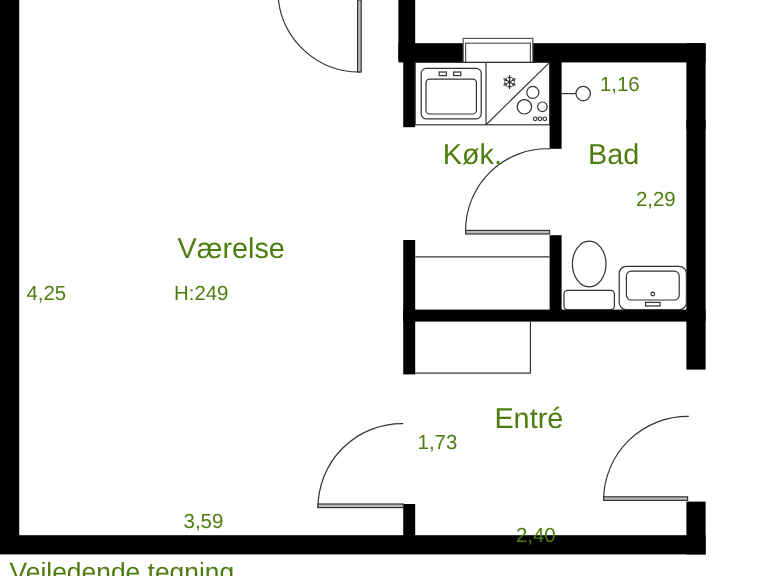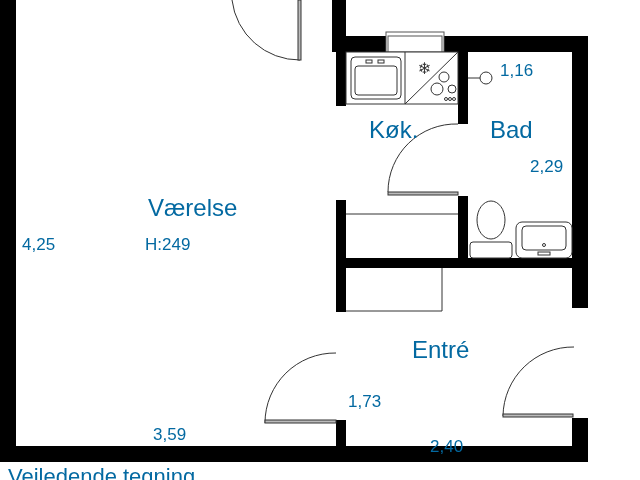--- a/index.html
+++ b/index.html
@@ -1,18 +1,18 @@
 <!DOCTYPE html>
 <html><head>
 <meta charset="utf-8">
 <style>
   html, body { margin:0; padding:0; background:#fff; }
   body { width:640px; height:480px; overflow:hidden; position:relative; font-family:"Liberation Sans", sans-serif; }
   svg { position:absolute; left:0; top:0; }
-  .lbl { position:absolute; color:#0369a1; white-space:nowrap; line-height:1; }
+  .lbl { position:absolute; color:#4d7c0f; white-space:nowrap; line-height:1; }
   .room { font-size:24px; }
   .dim { font-size:17px; }
   .caption { font-size:22px; top:466px; left:8px; }
 </style>
 </head>
 <body>
 
 <svg width="640" height="480" viewBox="0 0 640 480">
 
   <g fill="#000">
@@ -89,16 +89,16 @@
 <div class="lbl dim" style="left:22px;top:236px;">4,25</div>
 <div class="lbl dim" style="left:153px;top:426px;">3,59</div>
 
 <div class="lbl room" style="left:369px;top:118px;">Køk.</div>
 
 <div class="lbl room" style="left:490px;top:118px;">Bad</div>
 <div class="lbl dim" style="left:500px;top:62px;">1,16</div>
 <div class="lbl dim" style="left:530px;top:158px;">2,29</div>
 
 <div class="lbl room" style="left:400px;top:338px;margin-left:12px;">Entré</div>
-<div class="lbl dim" style="left:348px;top:393px;">1,73</div>
+<div class="lbl dim" style="left:348px;top:360px;">1,73</div>
 <div class="lbl dim" style="left:430px;top:426px;margin-top:12px;">2,40</div>
 
 <div class="lbl caption">Vejledende tegning</div>
 
 </body></html>

